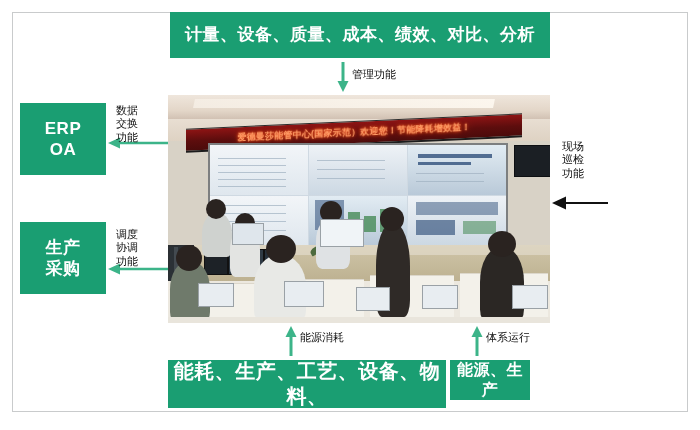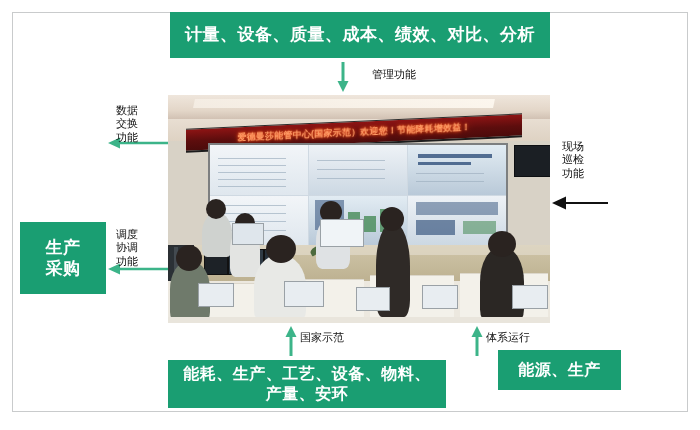--- a/index.html
+++ b/index.html
@@ -47,26 +47,26 @@
     font-size:17px;font-weight:600;text-align:right;
   }
   #prod-purchase .stack{display:block;}
   #right-blue{
     left:606px;top:98px;width:76px;height:212px;
     font-size:16px;font-weight:600;
   }
   #right-blue .stack{display:block;}
   #bottom-left-box{
     left:168px;top:360px;width:278px;height:48px;
-    font-size:16px;font-weight:600;
+    font-size:20px;font-weight:600;
   }
   #bottom-left-box .stack{display:block;}
   #bottom-right-box{
-    left:450px;top:350px;width:123px;height:40px;
-    font-size:16px;font-weight:600;margin-left:48px;
+    left:450px;top:360px;width:80px;height:40px;
+    font-size:16px;font-weight:600;
   }
 
   
   #photo{
     position:absolute;left:168px;top:95px;width:382px;height:228px;
     overflow:hidden;background:#d8d2c6;
   }
   .ph{position:absolute;}
   
   #ceil{left:0;top:0;width:100%;height:26px;
@@ -149,22 +149,28 @@
   <div class="block green" id="top-bar">
     <span>计量、设备、质量、成本、绩效、对比、分析</span>
   </div>
 
   <div class="arr" style="left:336px;top:62px;">
     <svg width="14" height="30" viewBox="0 0 14 30">
       <line x1="7" y1="0" x2="7" y2="21" stroke="#3cb489" stroke-width="3"></line>
       <polygon points="7,30 1.5,19 12.5,19" fill="#3cb489"></polygon>
     </svg>
   </div>
-  <div class="arrow-label" style="left:372px;top:68px;">管理功能</div>
-
+  <div class="arrow-label" style="left:352px;top:68px;">管理功能</div>
+
+  <div class="block green" id="erp-oa">
+    <span class="stack">
+      <span>ERP</span><br>
+      <span>OA</span>
+    </span>
+  </div>
 
   <div class="arr" style="left:108px;top:136px;">
     <svg width="62" height="14" viewBox="0 0 62 14">
       <line x1="62" y1="7" x2="11" y2="7" stroke="#3cb489" stroke-width="2.5"></line>
       <polygon points="0,7 12,1.5 12,12.5" fill="#3cb489"></polygon>
     </svg>
   </div>
   <div class="arrow-label" style="left:116px;top:104px;">数据
 交换
 功能</div>
@@ -301,34 +307,33 @@
 
     <div class="ph" id="floor"></div>
   </div>
 
   <div class="arr" style="left:284px;top:326px;">
     <svg width="14" height="30" viewBox="0 0 14 30">
       <line x1="7" y1="30" x2="7" y2="9" stroke="#3cb489" stroke-width="3"></line>
       <polygon points="7,0 1.5,11 12.5,11" fill="#3cb489"></polygon>
     </svg>
   </div>
-  <div class="arrow-label" style="left:300px;top:331px;">国家示范</div>
+  <div class="arrow-label" style="left:300px;top:331px;">能源消耗</div>
 
   <div class="arr" style="left:470px;top:326px;">
     <svg width="14" height="30" viewBox="0 0 14 30">
       <line x1="7" y1="30" x2="7" y2="9" stroke="#3cb489" stroke-width="3"></line>
       <polygon points="7,0 1.5,11 12.5,11" fill="#3cb489"></polygon>
     </svg>
   </div>
   <div class="arrow-label" style="left:486px;top:331px;">体系运行</div>
 
   <div class="block green" id="bottom-left-box">
     <span class="stack">
       <span>能耗、生产、工艺、设备、物料、</span><br>
-      <span>产量、安环</span>
     </span>
   </div>
 
   <div class="block green" id="bottom-right-box">
     <span>能源、生产</span>
   </div>
 
 </div>
 
 </body></html>

